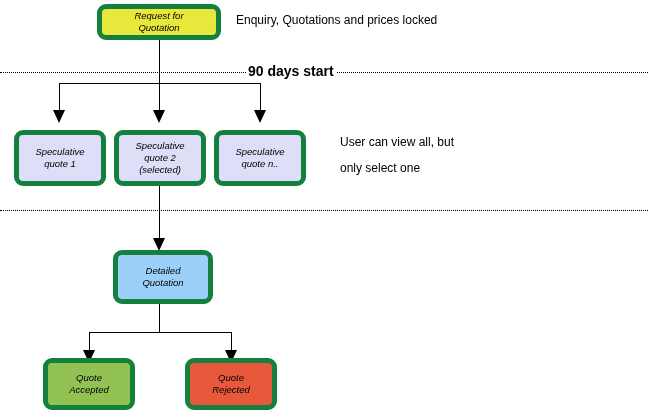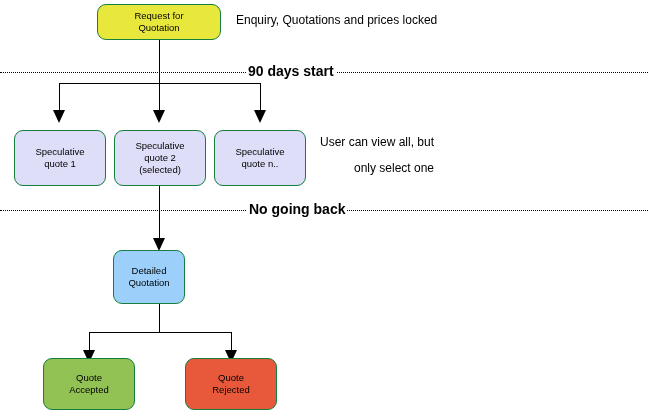--- a/index.html
+++ b/index.html
@@ -11,32 +11,33 @@
     position: relative;
     width: 648px;
     height: 416px;
     background: #ffffff;
     font-family: "Liberation Sans", sans-serif;
     overflow: hidden;
   }
   .node {
     position: absolute;
     box-sizing: border-box;
-    border: 1px solid #15803d;
+    border: 5px solid #15803d;
     border-radius: 9px;
     display: flex;
     align-items: center;
     justify-content: center;
     text-align: center;
     font-family: "Liberation Sans", sans-serif;
     font-size: 9.5px;
     line-height: 12px;
     color: #000000;
     white-space: pre-line;
     z-index: 5;
+    font-style: italic;
   }
   .annotation {
     position: absolute;
     font-family: "Liberation Sans", sans-serif;
     font-size: 12px;
     line-height: 26px;
     color: #000000;
     white-space: pre-line;
     z-index: 4;
   }
@@ -108,30 +109,29 @@
   <div class="node" style="left:14px; top:130px; width:92px; height:56px; background:#DEDEF8;">Speculative
 quote 1</div>
 
   <div class="node" style="left:114px; top:130px; width:92px; height:56px; background:#DEDEF8;">Speculative
 quote 2
 (selected)</div>
 
   <div class="node" style="left:214px; top:130px; width:92px; height:56px; background:#DEDEF8;">Speculative
 quote n..</div>
 
-  <div class="annotation" style="left:320px; top:129px;text-align:right;">User can view all, but
+  <div class="annotation" style="left:340px; top:129px;">User can view all, but
 only select one</div>
 
   <div class="vline" style="left:159px; top:186px; height:52px;"></div>
   <div class="arrowhead" style="left:153px; top:238px;"></div>
 
   <div class="divider" style="left:0px; top:210px; width:648px;"></div>
-  <div class="divider-label" style="left:247px; top:202px;">No going back</div>
 
-  <div class="node" style="left:113px; top:250px; width:72px; height:54px; background:#9CD0FA;">Detailed
+  <div class="node" style="left:113px; top:250px; width:100px; height:54px; background:#9CD0FA;">Detailed
 Quotation</div>
 
 
   <div class="vline" style="left:159px; top:304px; height:28px;"></div>
   <div class="hline" style="left:89px; top:332px; width:142px;"></div>
 
   <div class="vline" style="left:89px; top:332px; height:18px;"></div>
   <div class="arrowhead" style="left:83px; top:350px;"></div>
 
   <div class="vline" style="left:231px; top:332px; height:18px;"></div>

